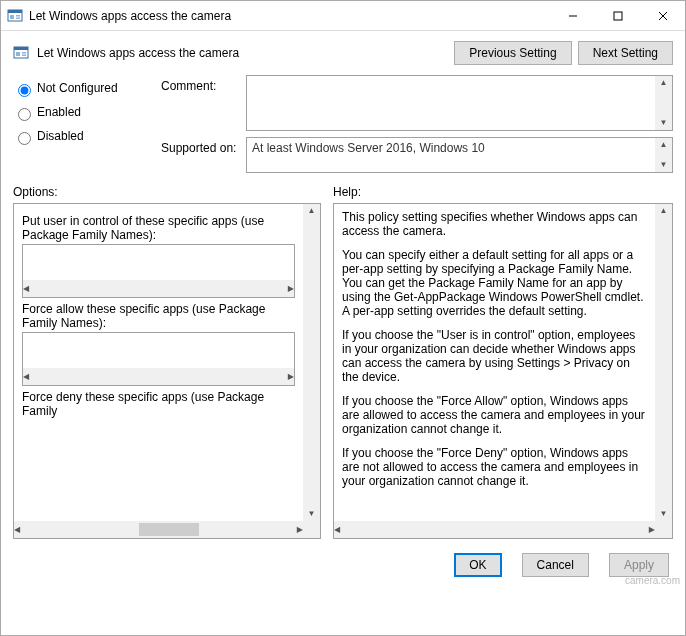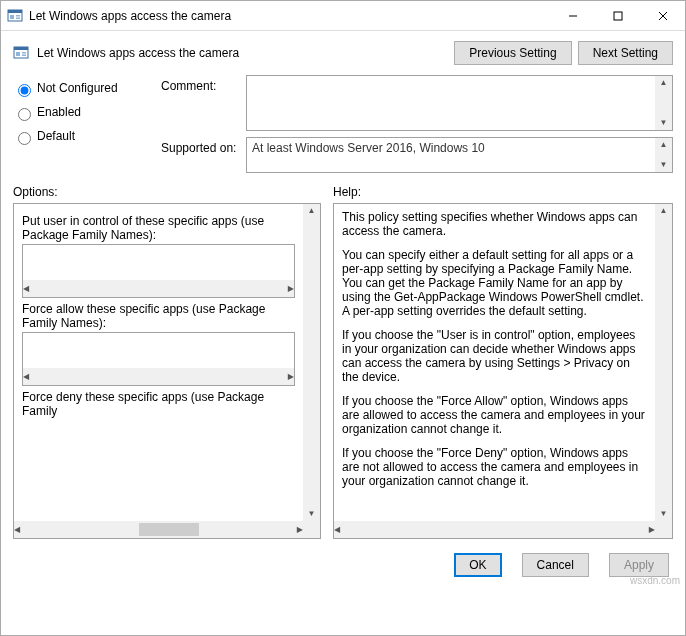--- a/index.html
+++ b/index.html
@@ -104,21 +104,21 @@
     <label class="radio">
         <input type="radio" name="s" checked="" style="">
         <span>Not Configured</span>
       </label>
     <label class="radio">
         <input type="radio" name="s" style="">
         <span>Enabled</span>
       </label>
     <label class="radio">
         <input type="radio" name="s" style="">
-        <span>Default</span>
+        <span>Disabled</span>
       </label>
   </div>
   <div class="fields">
     <div class="field-row">
       <div class="field-label">Comment:</div>
       <div class="textarea-wrap short">
         <div class="ta-inner"></div>
         <div class="scrollv">
             <span class="arrow">▲</span>
             <span class="arrow">▼</span>
@@ -193,13 +193,13 @@
     </div>
   </div>
 </div>
 
 <div class="footer">
   <button class="btn primary">OK</button>
   <button class="btn">Cancel</button>
   <button class="btn disabled">Apply</button>
 </div>
 
-<div class="watermark">wsxdn.com</div>
+<div class="watermark">camera.com</div>
 
 </body></html>

